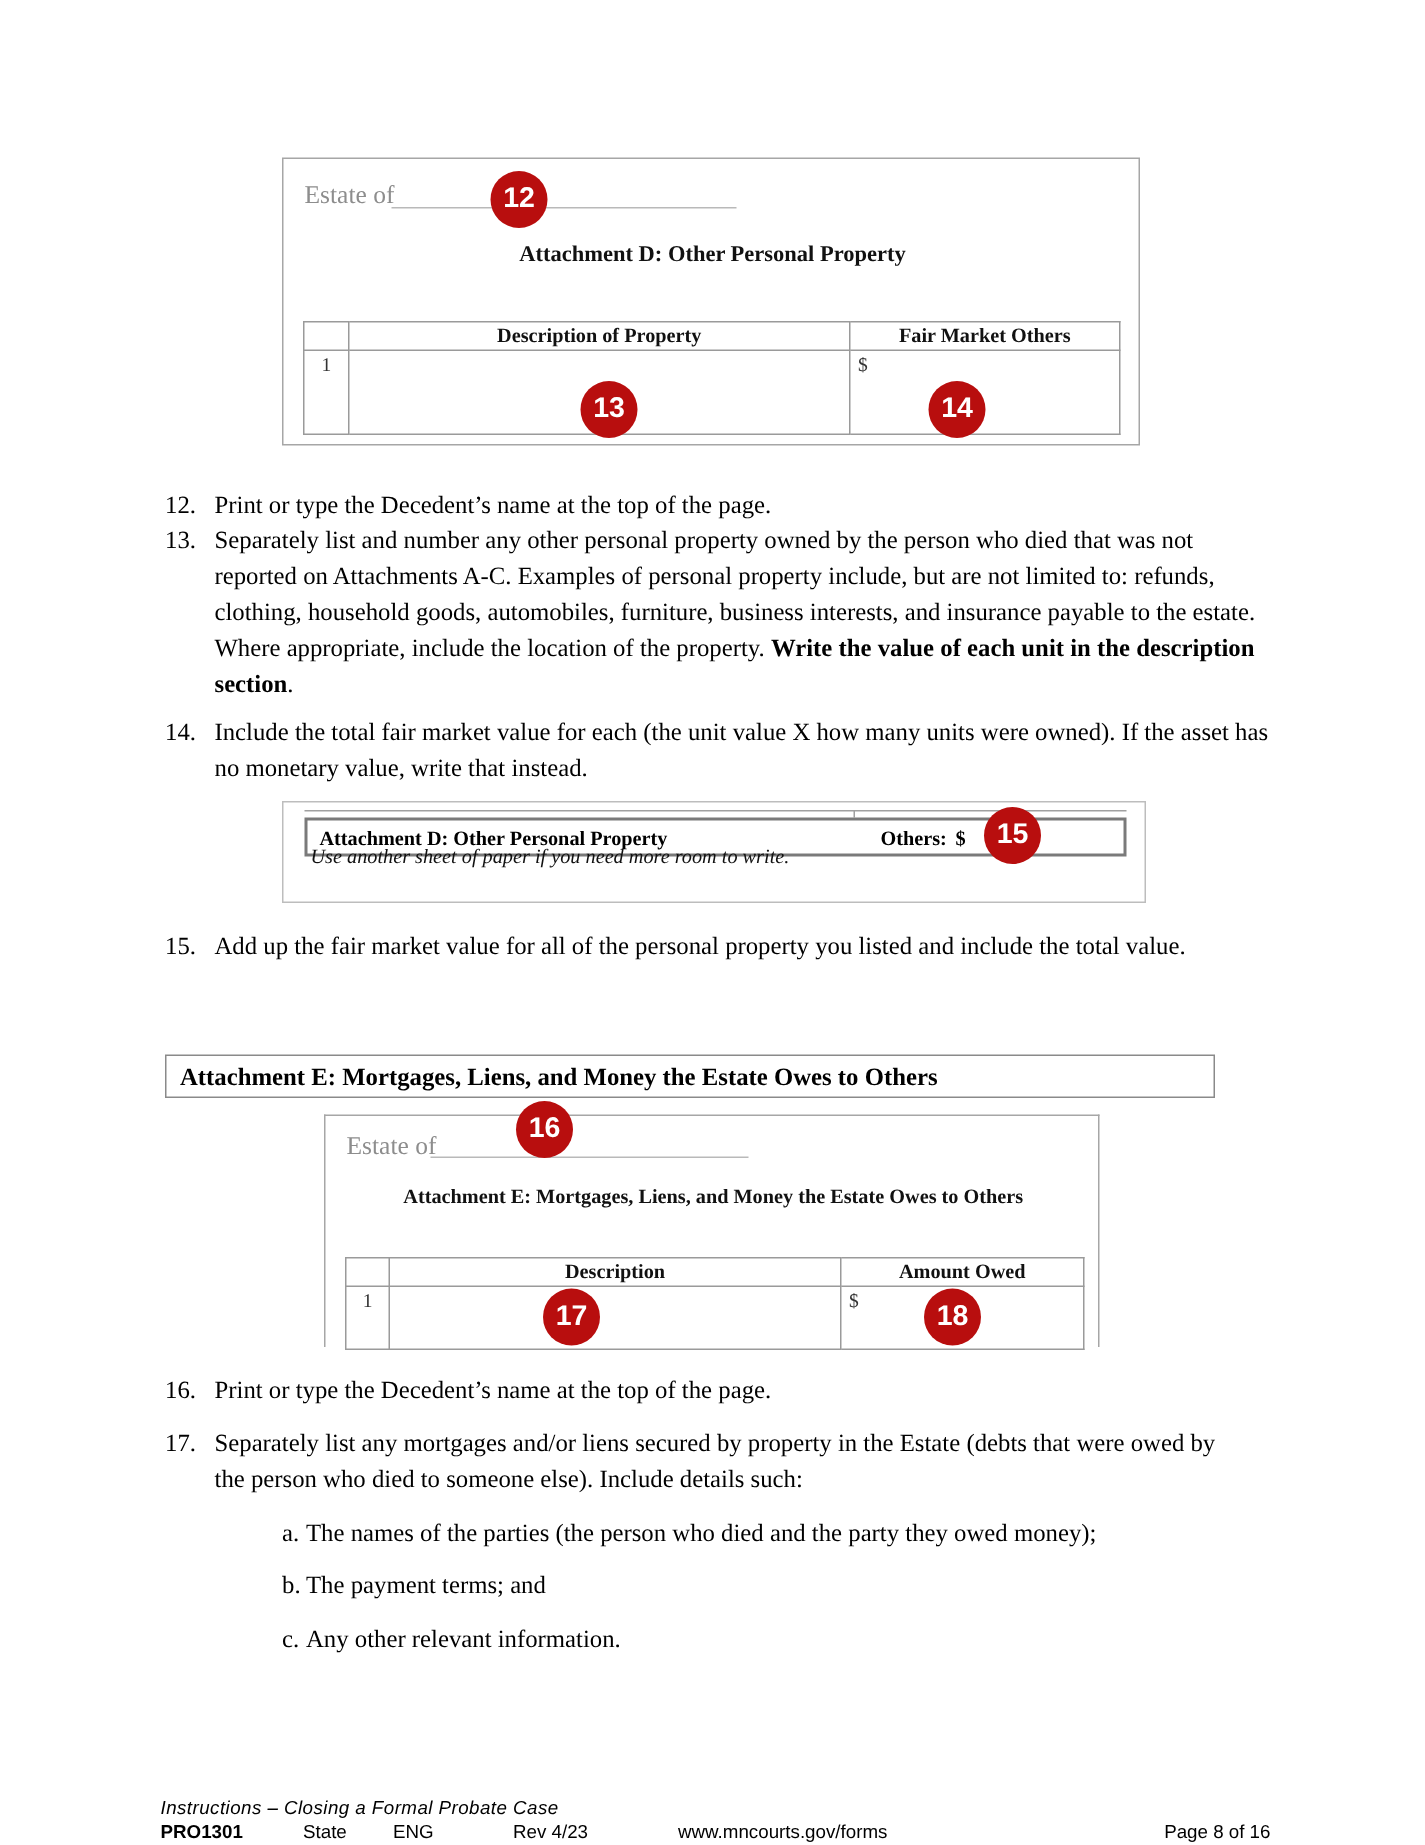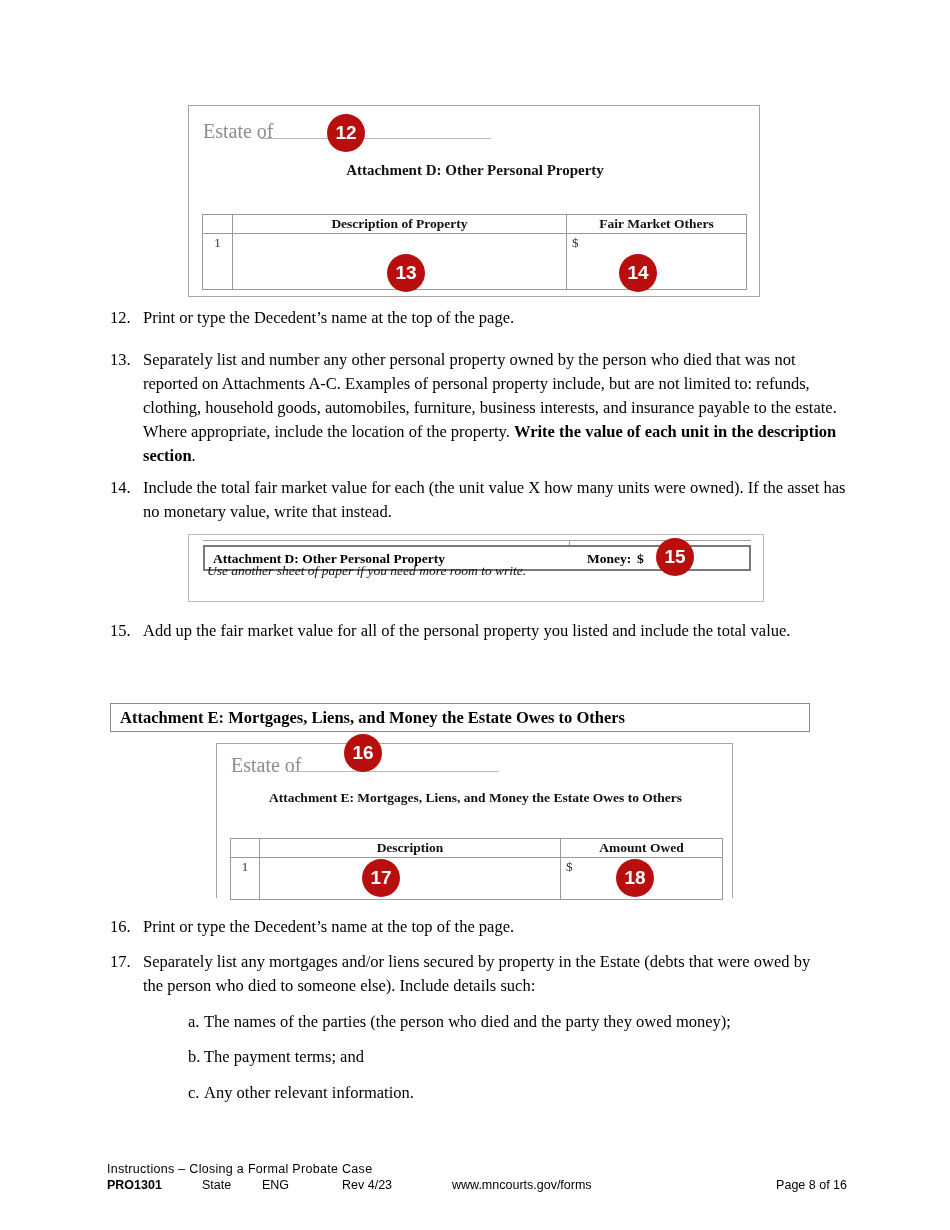--- a/index.html
+++ b/index.html
@@ -35,21 +35,21 @@
 
   
   .formbox {
     position: absolute;
     background: #ffffff;
     border: 1px solid #a6a6a6;
     box-sizing: border-box;
   }
   .estate-line {
     position: absolute;
-    font-size: 20px;
+    font-size: 17px;
     color: #8d8d8d;
     white-space: nowrap;
   }
   .estate-rule {
     position: absolute;
     border-bottom: 1px solid #b9b9b9;
     height: 0;
   }
   .form-title {
     position: absolute;
@@ -195,22 +195,24 @@
   .footer {
     position: absolute;
     left: 107px;
     top: 1162px;
     width: 740px;
     font-family: "Liberation Sans", "DejaVu Sans", sans-serif;
     font-size: 12.5px;
     color: #000;
   }
   .footer .f-line1 {
+    font-style: italic;
     letter-spacing: 0.3px;
     margin-bottom: 2px;
+    margin-top: 36px;
   }
   .footer .f-line2 {
     position: relative;
     height: 16px;
   }
   .footer .f-line2 span { position: absolute; top: 0; white-space: nowrap; }
   .f-code   { left: 0px; font-weight: bold; }
   .f-state  { left: 95px; }
   .f-lang   { left: 155px; }
   .f-rev    { left: 235px; }
@@ -248,21 +250,21 @@
         <td class="moneycell">$</td>
       </tr>
     </tbody>
   </table>
 </div>
 
 <div class="badge" style="left:327px; top:114px;">12</div>
 <div class="badge" style="left:387px; top:254px;">13</div>
 <div class="badge" style="left:619px; top:254px;">14</div>
 
-<div class="inst" style="left:110px; top:306px; width:740px;">
+<div class="inst" style="left:110px; top:325px; width:740px;">
   <span class="num">12.</span>
   <span class="txt">Print or type the Decedent’s name at the top of the page.</span>
 </div>
 
 <div class="inst" style="left:110px; top:348px; width:740px;">
   <span class="num">13.</span>
   <span class="txt"><span>Separately list and number any other personal property owned by the person who died that was not reported on Attachments A-C. Examples of personal property include, but are not limited to: refunds, clothing, household goods, automobiles, furniture, business interests, and insurance payable to the estate. Where appropriate, include the location of the property. </span><b>Write the value of each unit in the description section</b><span>.</span></span>
 </div>
 
 <div class="inst" style="left:110px; top:476px; width:740px;">
@@ -270,21 +272,21 @@
   <span class="txt">Include the total fair market value for each (the unit value X how many units were owned). If the asset has no monetary value, write that instead.</span>
 </div>
 
 <div class="formbox" style="left:188px; top:534px; width:576px; height:68px; border-color:#bdbdbd;">
 
   <div class="thinrule" style="left:14px; top:5px; width:548px;"></div>
   <div class="thinrule" style="left:380px; top:5px; width:0px; height:8px; border-top:none; border-left:1px solid #a0a0a0;"></div>
 
   <div class="totalbar" style="left:14px; top:10px; width:548px; height:26px;">
     <span class="tlabel">Attachment D: Other Personal Property</span>
-    <span class="ttotal" style="left:382px;">Money:</span>
+    <span class="ttotal" style="left:382px;">Others:</span>
     <span class="tdollar" style="left:432px;">$</span>
   </div>
 
   <div class="note-italic" style="left:18px; top:28px;">Use another sheet of paper if you need more room to write.</div>
 </div>
 
 <div class="badge" style="left:656px; top:538px;">15</div>
 
 <div class="inst" style="left:110px; top:619px; width:740px;">
   <span class="num">15.</span>

